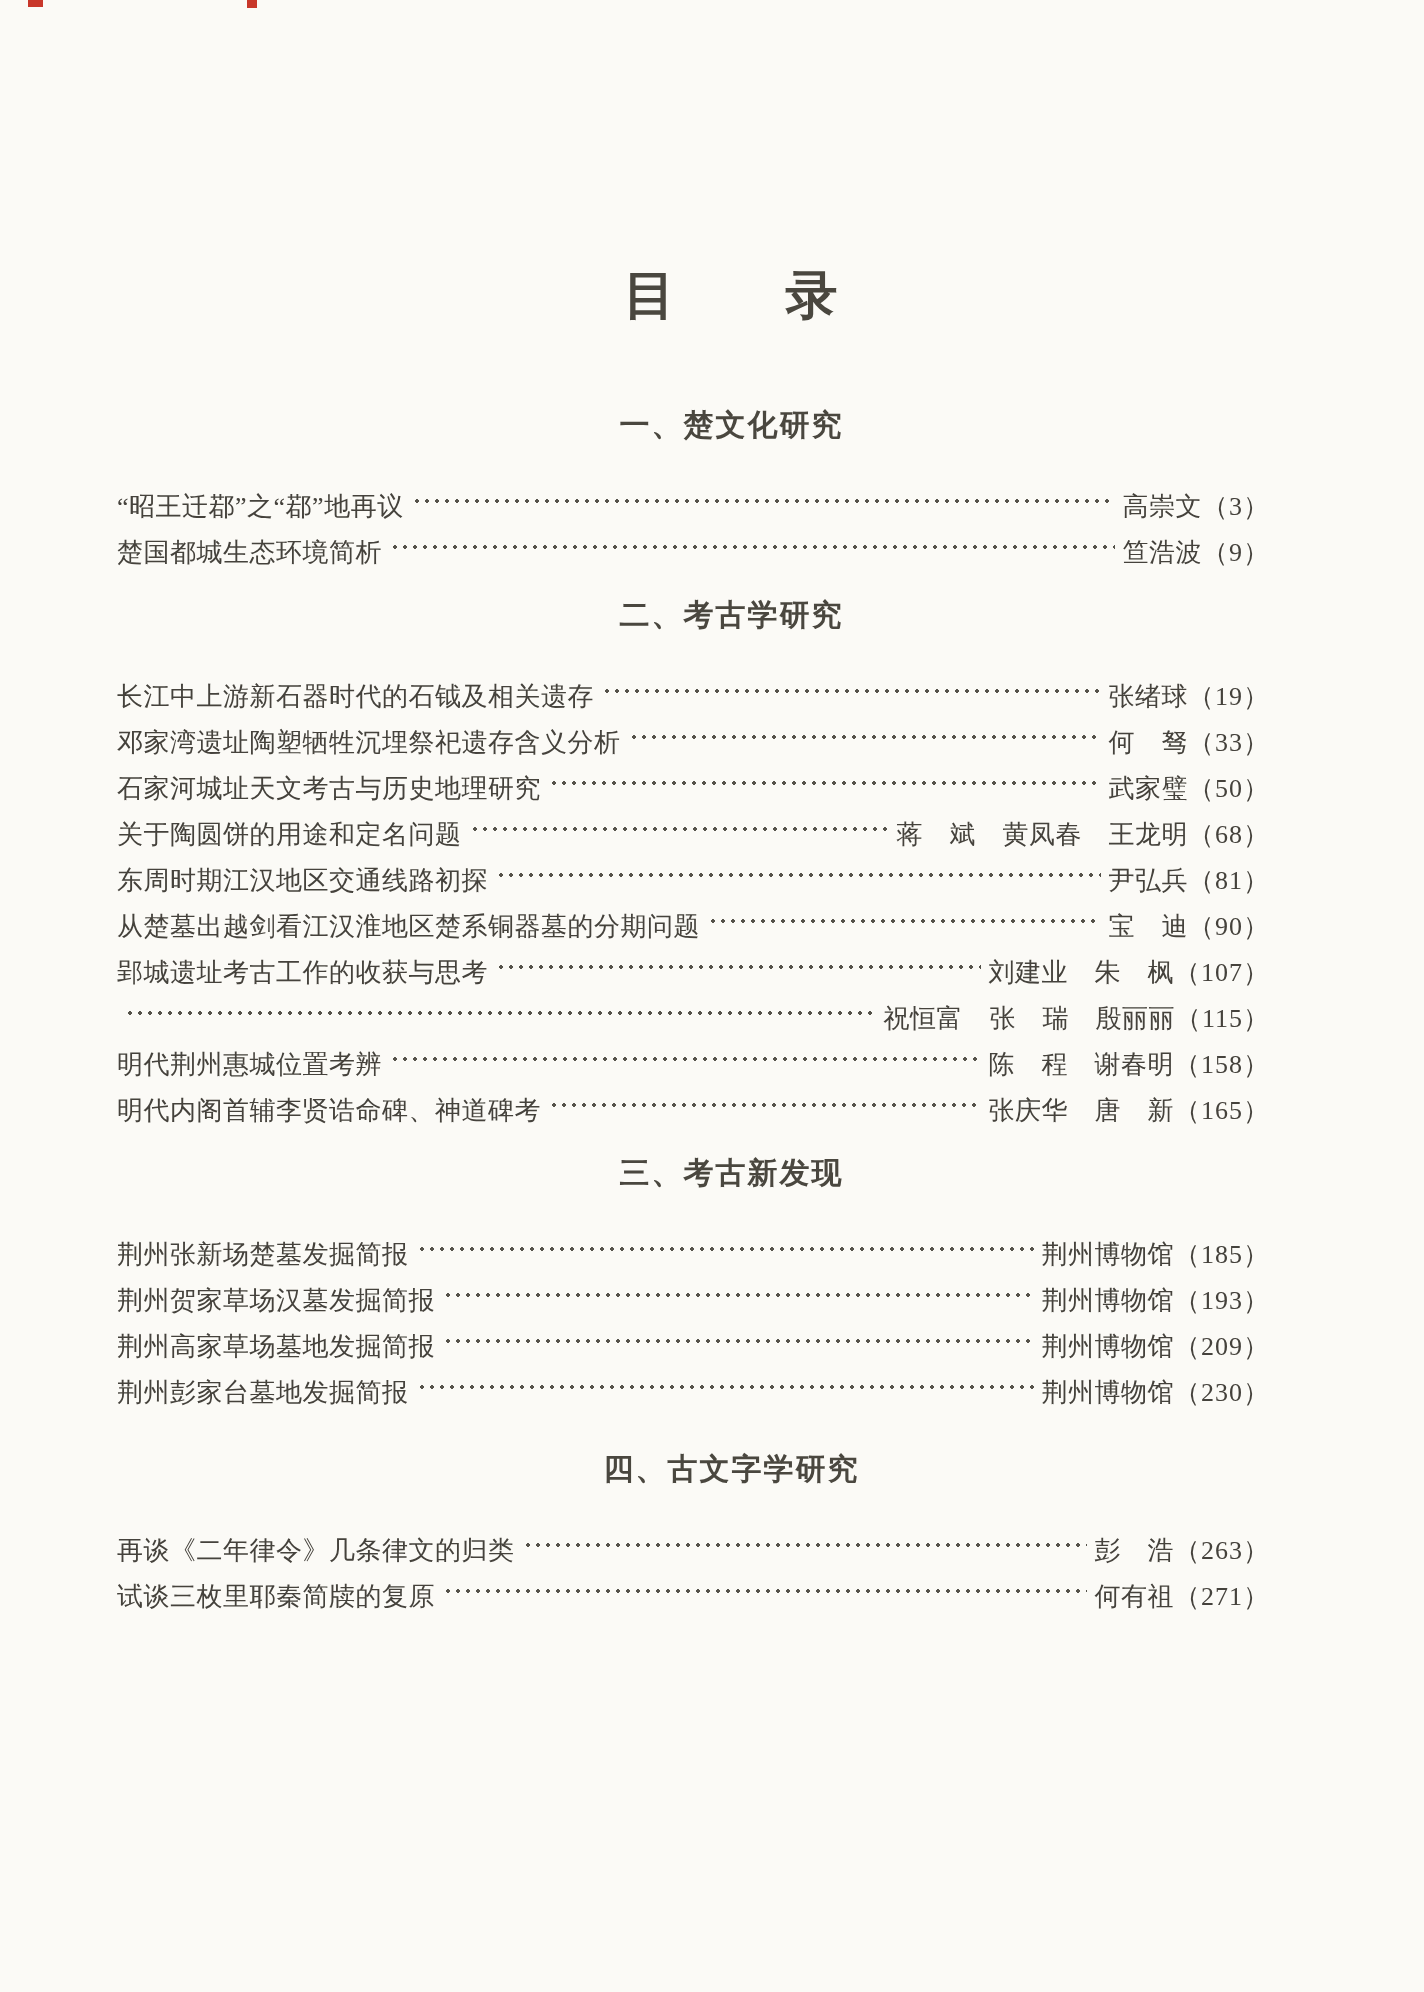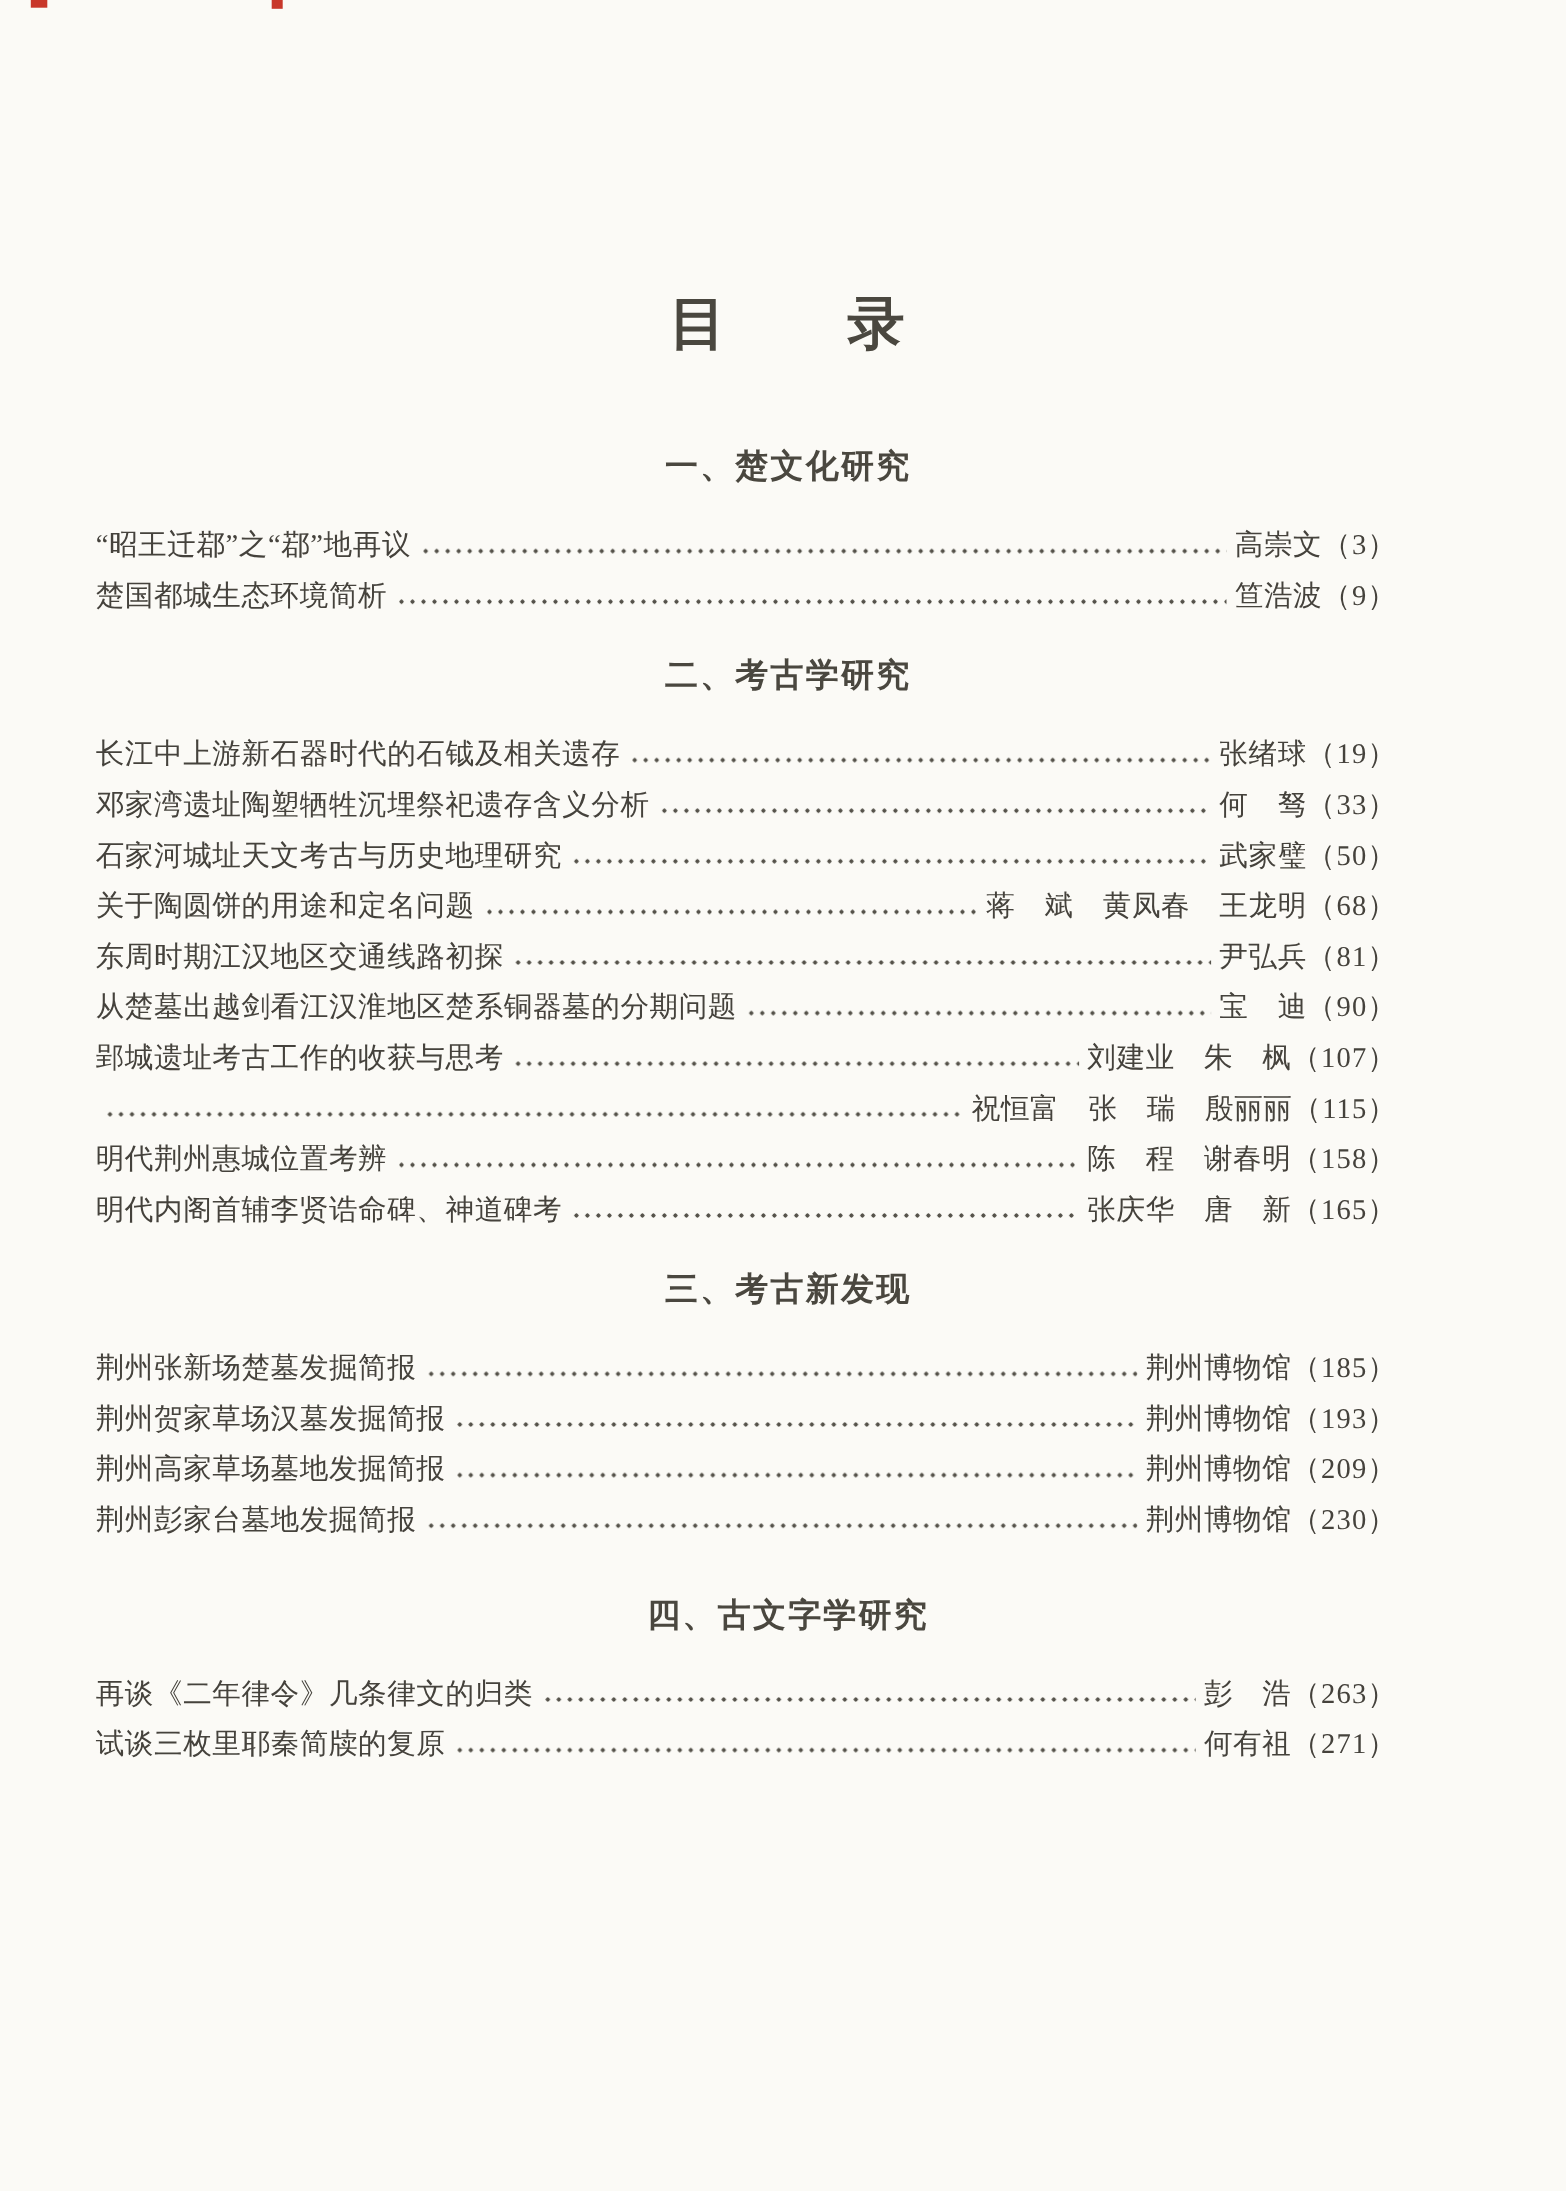--- a/index.html
+++ b/index.html
@@ -12,21 +12,21 @@
     background: #fbfaf6;
     font-family: "Liberation Serif", "DejaVu Serif", serif;
     color: #45423c;
     overflow: hidden;
   }
   
   .artifact { position: absolute; background: #c8372a; }
   .artifact.a1 { left: 28px;  top: 0; width: 15px; height: 7px; }
   .artifact.a2 { left: 247px; top: 0; width: 10px; height: 8px; }
 
-  .content { padding: 0 154px 0 87px; }
+  .content { padding: 0 154px 0 117px; }
 
   .page-title {
     margin: 266px 0 0;
     padding-left: 76px;       
     text-align: center;
     font-size: 52px;
     line-height: 60px;
     font-weight: bold;
     letter-spacing: 2px;
     color: #4a473f;
@@ -45,21 +45,21 @@
     color: #4a473f;
     white-space: pre;
   }
   section:first-child .section-heading { margin-top: 80px; }
   section:last-child  .section-heading { margin-top: 40px; }
 
   .entries { margin-top: 34px; }
 
   .entry {
     display: flex;
-    align-items: flex-start;
+    align-items: flex-end;
     height: 46px;
     font-size: 26px;
     white-space: pre;
   }
   .entry-title   { flex: 0 0 auto; letter-spacing: 0.5px; }
   .entry-authors { flex: 0 0 auto; letter-spacing: 0.5px; }
   .entry-page    { flex: 0 0 auto; letter-spacing: 1px; }
   .dots {
     flex: 1 1 auto;
     align-self: stretch;

